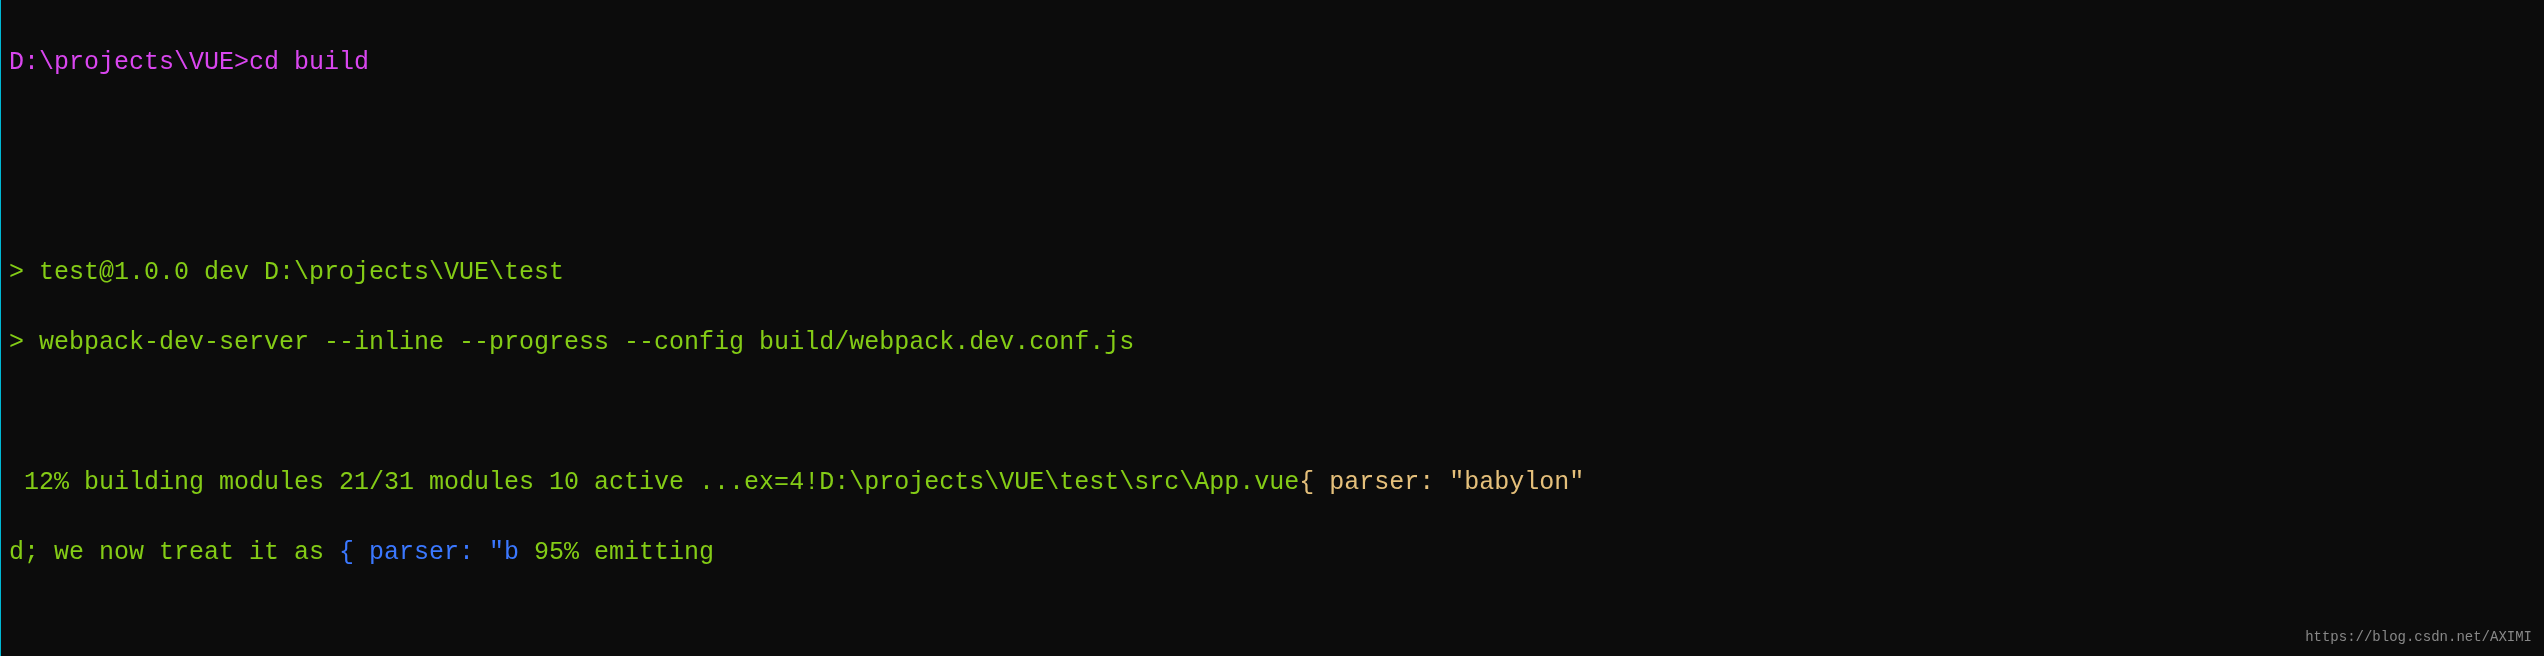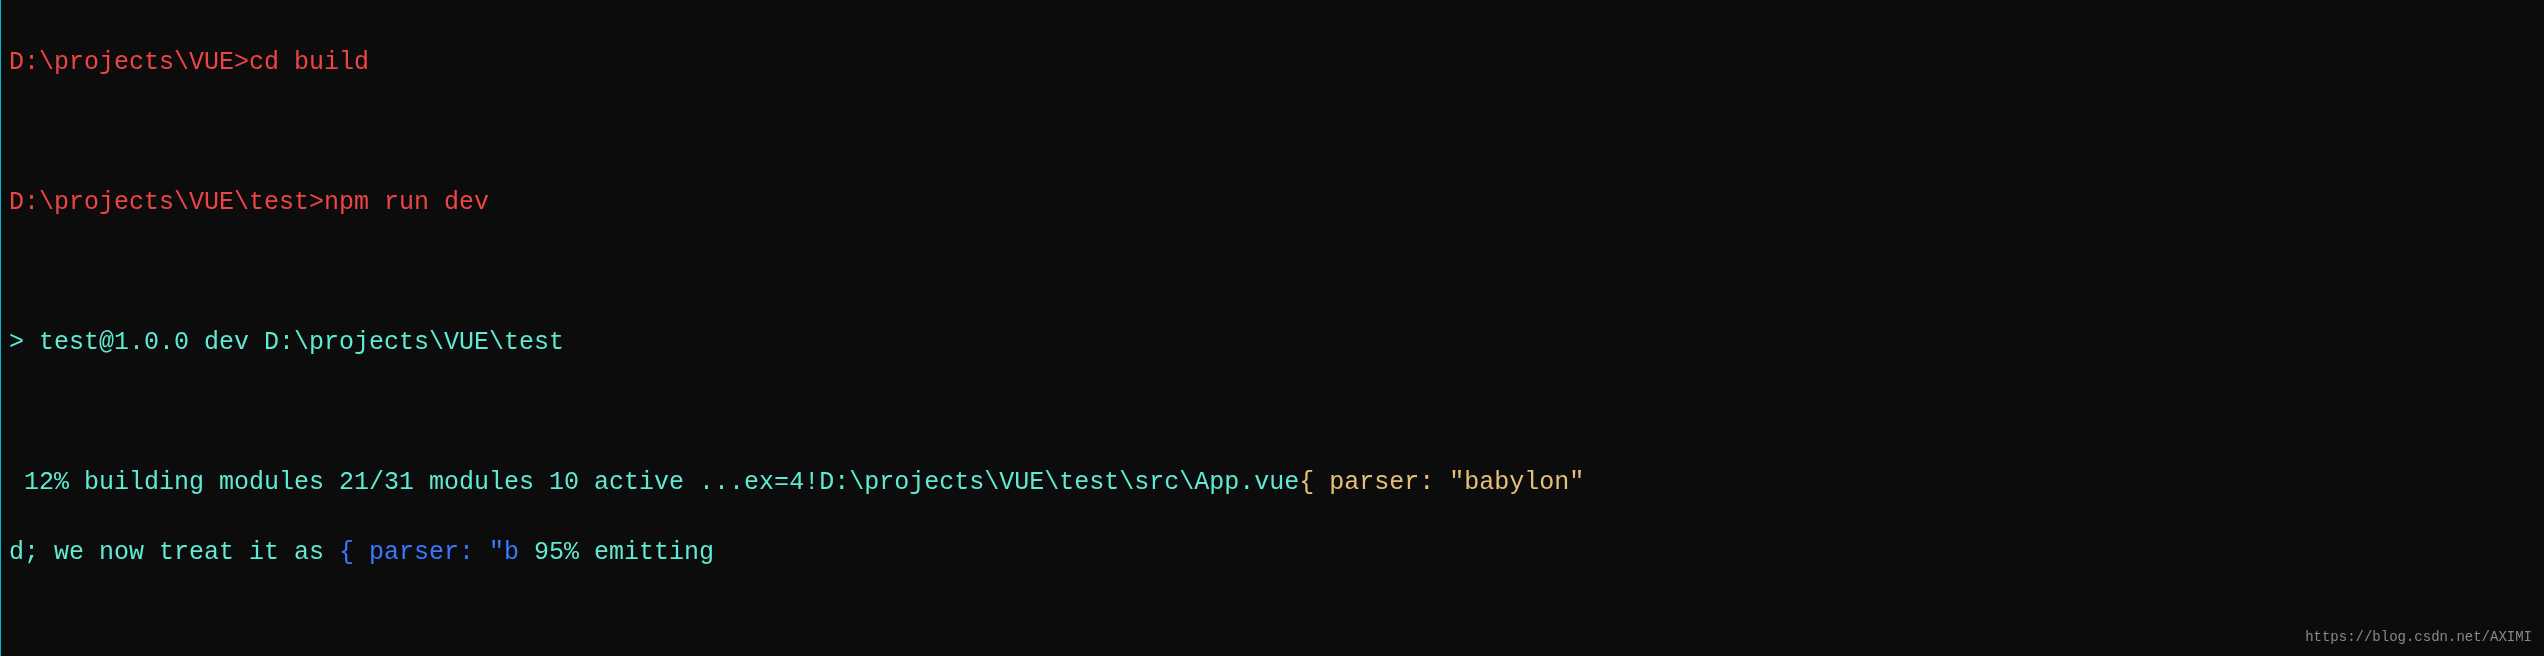--- a/index.html
+++ b/index.html
@@ -22,24 +22,24 @@
     }
     .terminal {
       white-space: pre;
       padding-left: 8px;
     }
     .line {
       display: block;
       min-height: 1.4em;
     }
     .white {
-      color: #ef4444;
+      color: #d946ef;
     }
     .gray {
-      color: #5eead4;
+      color: #84cc16;
     }
     .blue {
       color: #3b78ff;
     }
     .yellow {
       color: #e5c07b;
     }
     .watermark {
       position: absolute;
       bottom: 8px;
@@ -51,23 +51,23 @@
     .spacer {
       height: 1.4em;
     }
   </style>
 </head>
 <body>
 
 <div class="terminal">
 <span class="line"><span class="white">D:\projects\VUE&gt;</span><span class="white">cd build</span></span>
 <div class="spacer"></div>
-<span class="line"><span class="white">D:\projects\VUE\test&gt;</span><span class="white">npm run dev</span></span>
 <div class="spacer"></div>
 <span class="line gray">&gt; test@1.0.0 dev D:\projects\VUE\test</span>
+<span class="line gray">&gt; webpack-dev-server --inline --progress --config build/webpack.dev.conf.js</span>
 <div class="spacer"></div>
 <span class="line"><span class="gray"> 12% building modules 21/31 modules 10 active ...ex=4!D:\projects\VUE\test\src\App.vue</span><span class="yellow">{ parser: "babylon"</span></span>
 <span class="line"><span class="gray">d; we now treat it as </span><span class="blue">{ parser: "b</span><span class="gray"> 95% emitting</span></span>
 
 
 
 
 </div>
 
 <div class="watermark">https://blog.csdn.net/AXIMI</div>

